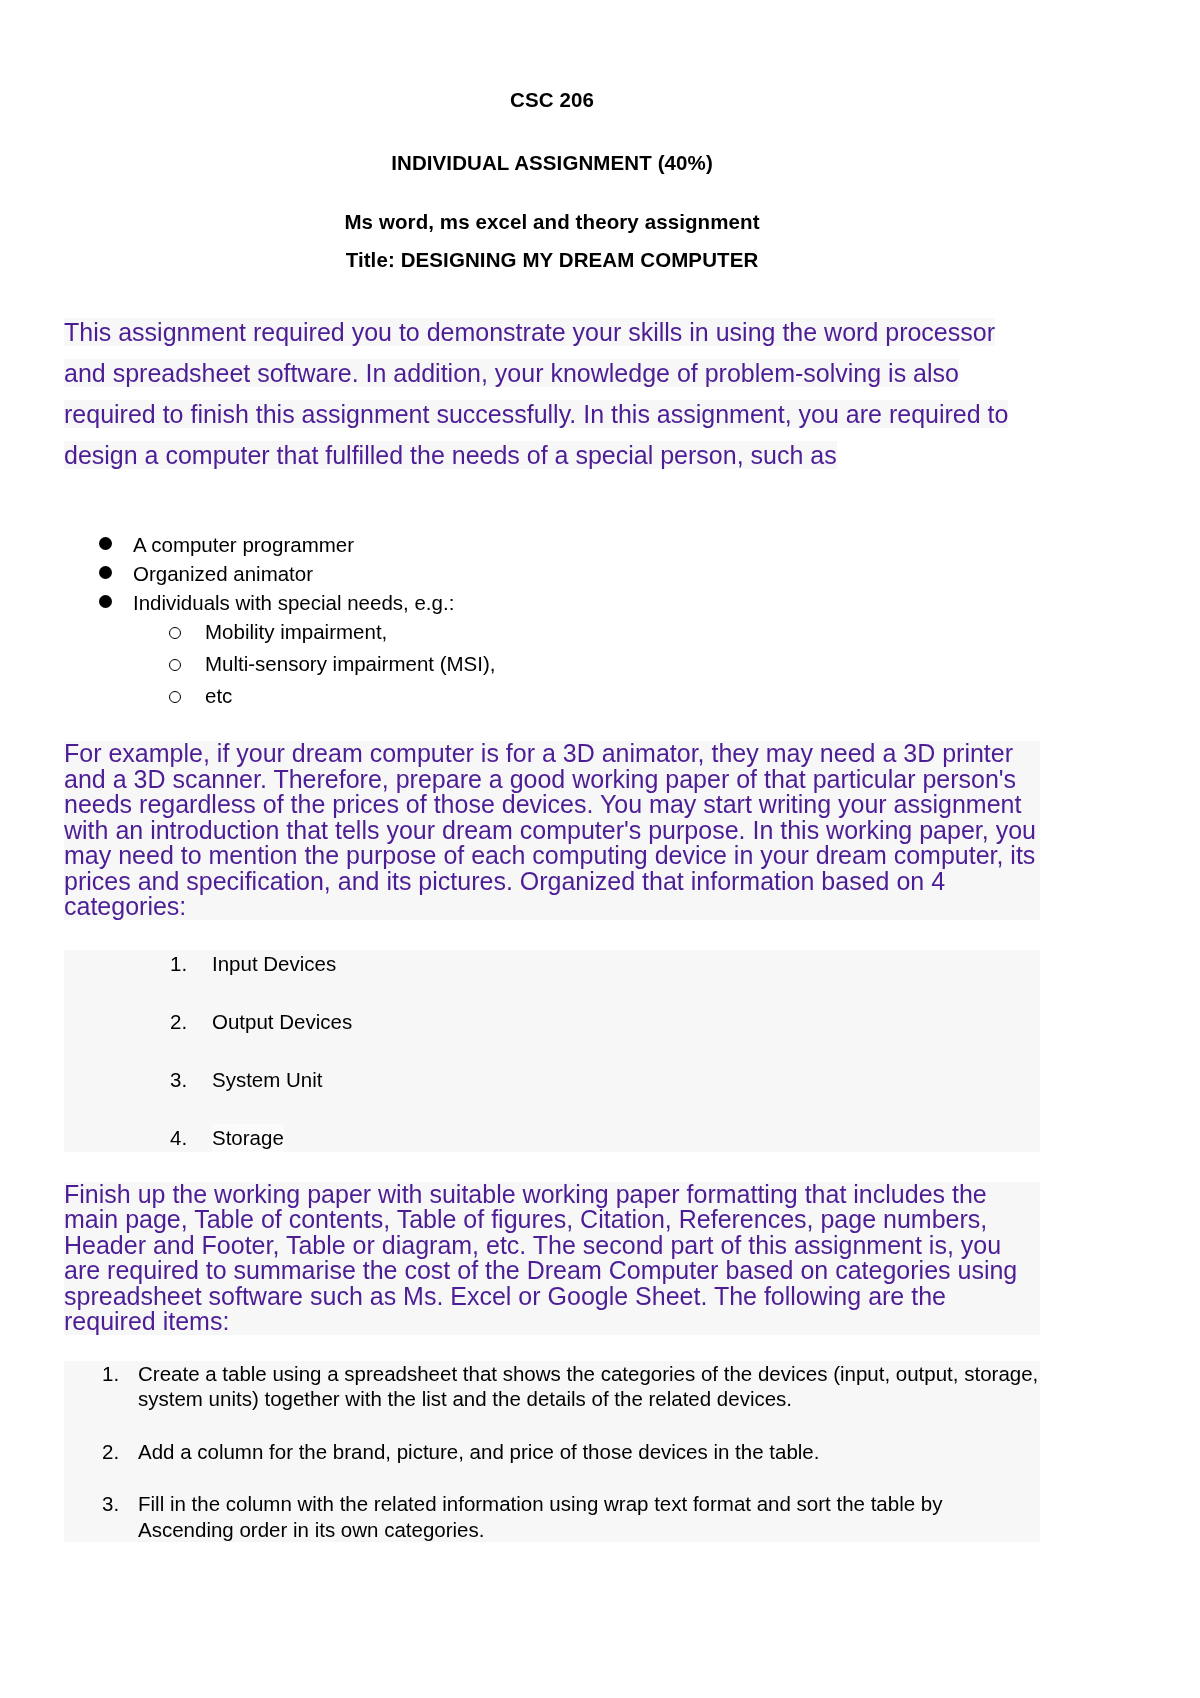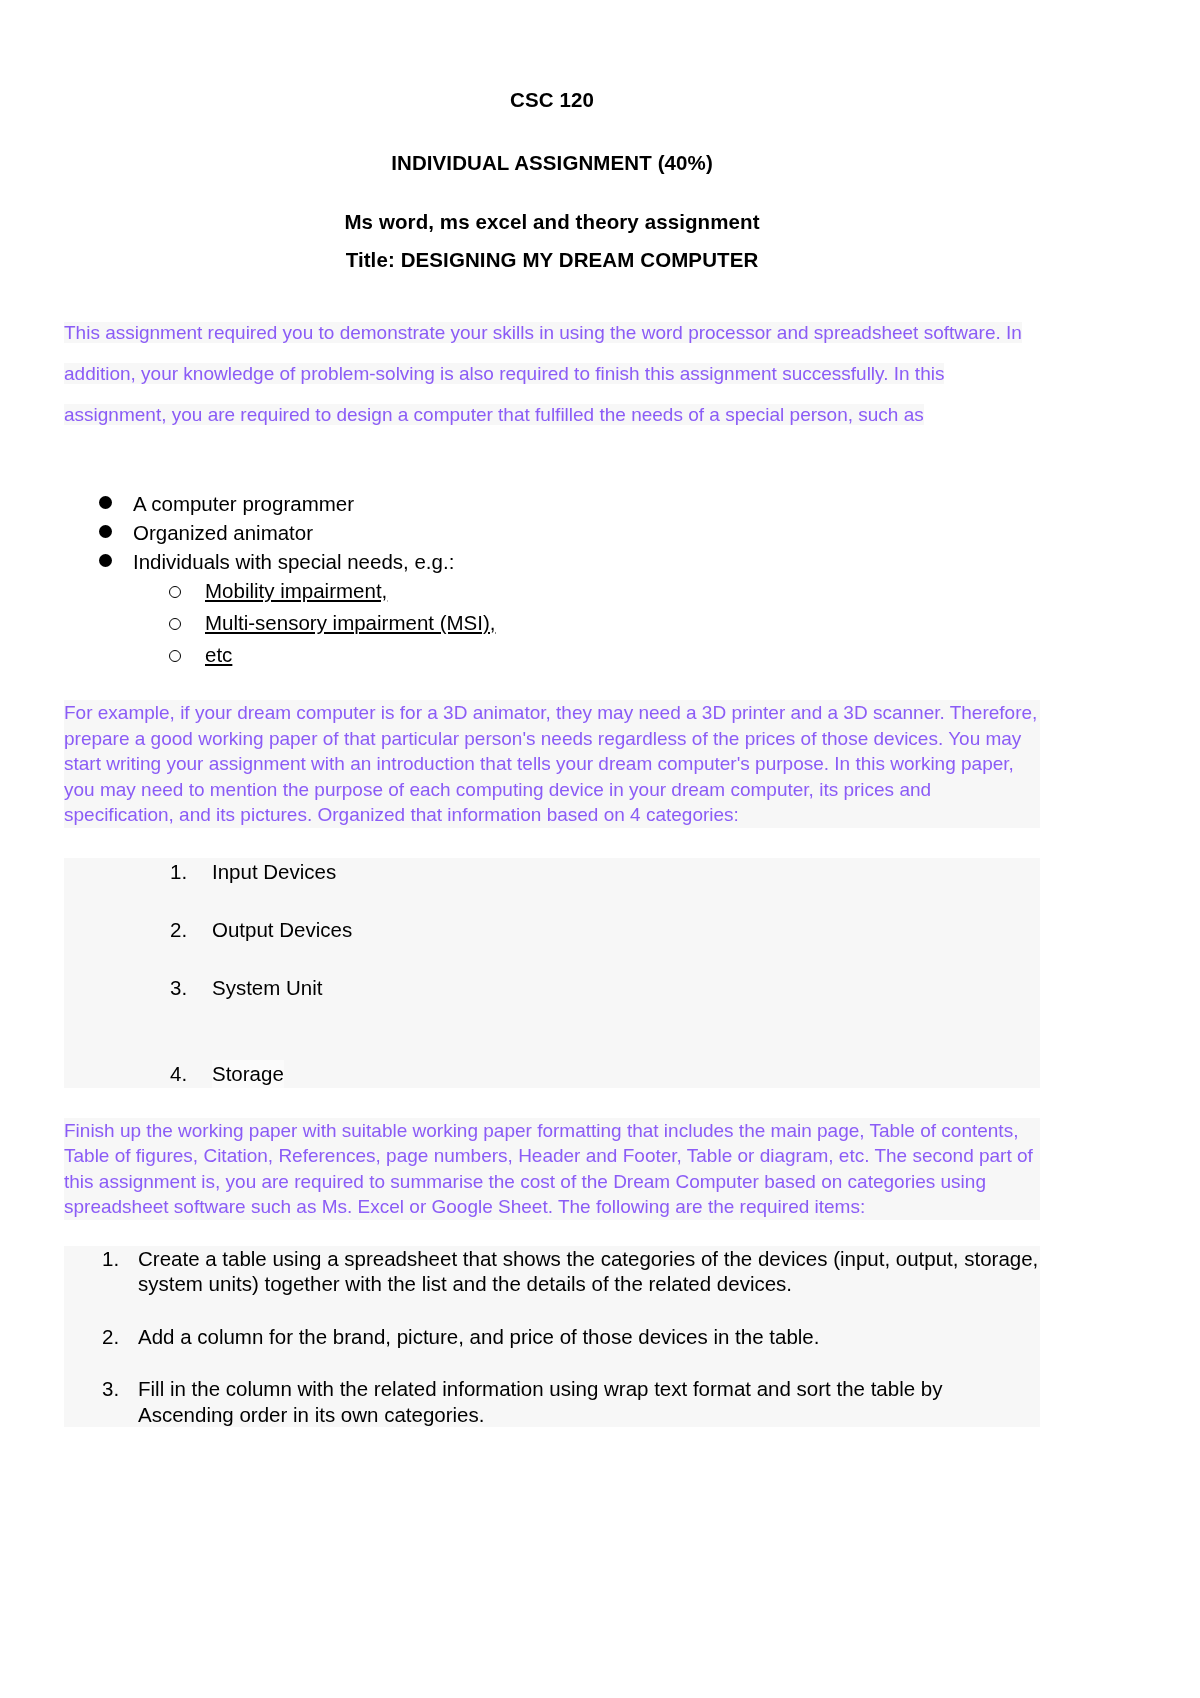--- a/index.html
+++ b/index.html
@@ -41,35 +41,34 @@
   .h-csc   { margin-top: 90px; }
   .h-ind   { margin-top: 42px; }
   .h-ms    { margin-top: 39px; }
   .h-title { margin-top: 17px; }
   .title-label {
     font-weight: 600;
   }
 
   
   .para {
-    font-size: 19px;
+    font-size: 25px;
     text-align: left;
-    color: #8b5cf6;
+    color: #4c1d95;
   }
   
   .para-intro {
     margin-top: 42px;
     line-height: 41px;
   }
   .hl {
     background: #f7f7f7;
   }
   .hl-strong {
     background: #fbfbfb;
-    margin-top: 28px;
   }
 
   
   .para-tight {
     line-height: 25.5px;
     margin-top: 0;
   }
 
   
   .bullets {
@@ -95,21 +94,20 @@
     width: 13px;
     height: 13px;
     border-radius: 50%;
     background: #000;
     vertical-align: middle;
     position: relative;
     top: -2px;
   }
   .subbullets {
     margin-top: 0;
-    text-decoration: underline;
   }
   .sub-row {
     display: flex;
     align-items: baseline;
     line-height: 30px;
     font-size: 20.5px;
   }
   .sub-row .marker {
     width: 36px;
     flex: 0 0 36px;
@@ -170,21 +168,21 @@
   }
 
   .spacer-gap { height: 28px; }
 </style>
 </head>
 <body>
 
 <div class="page">
   <div class="content">
 
-    <div class="heading h-csc">CSC 120</div>
+    <div class="heading h-csc">CSC 206</div>
     <div class="heading h-ind">INDIVIDUAL ASSIGNMENT (40%)</div>
     <div class="heading h-ms">Ms word, ms excel and theory assignment</div>
     <div class="heading h-title"><span class="title-label">Title</span><span>: </span><span>DESIGNING MY DREAM COMPUTER</span></div>
 
     <div class="para para-intro"><span class="hl">This assignment required you to demonstrate your skills in using the word processor and spreadsheet software. In addition, your knowledge of problem-solving is also required to finish this assignment successfully. In this assignment, you are required to design a computer that fulfilled the needs of a special person, such as</span></div>
 
     <div class="bullets">
       <div class="bullet-row">
         <span class="marker"><span class="dot"></span></span>
         <span>A computer programmer</span>

